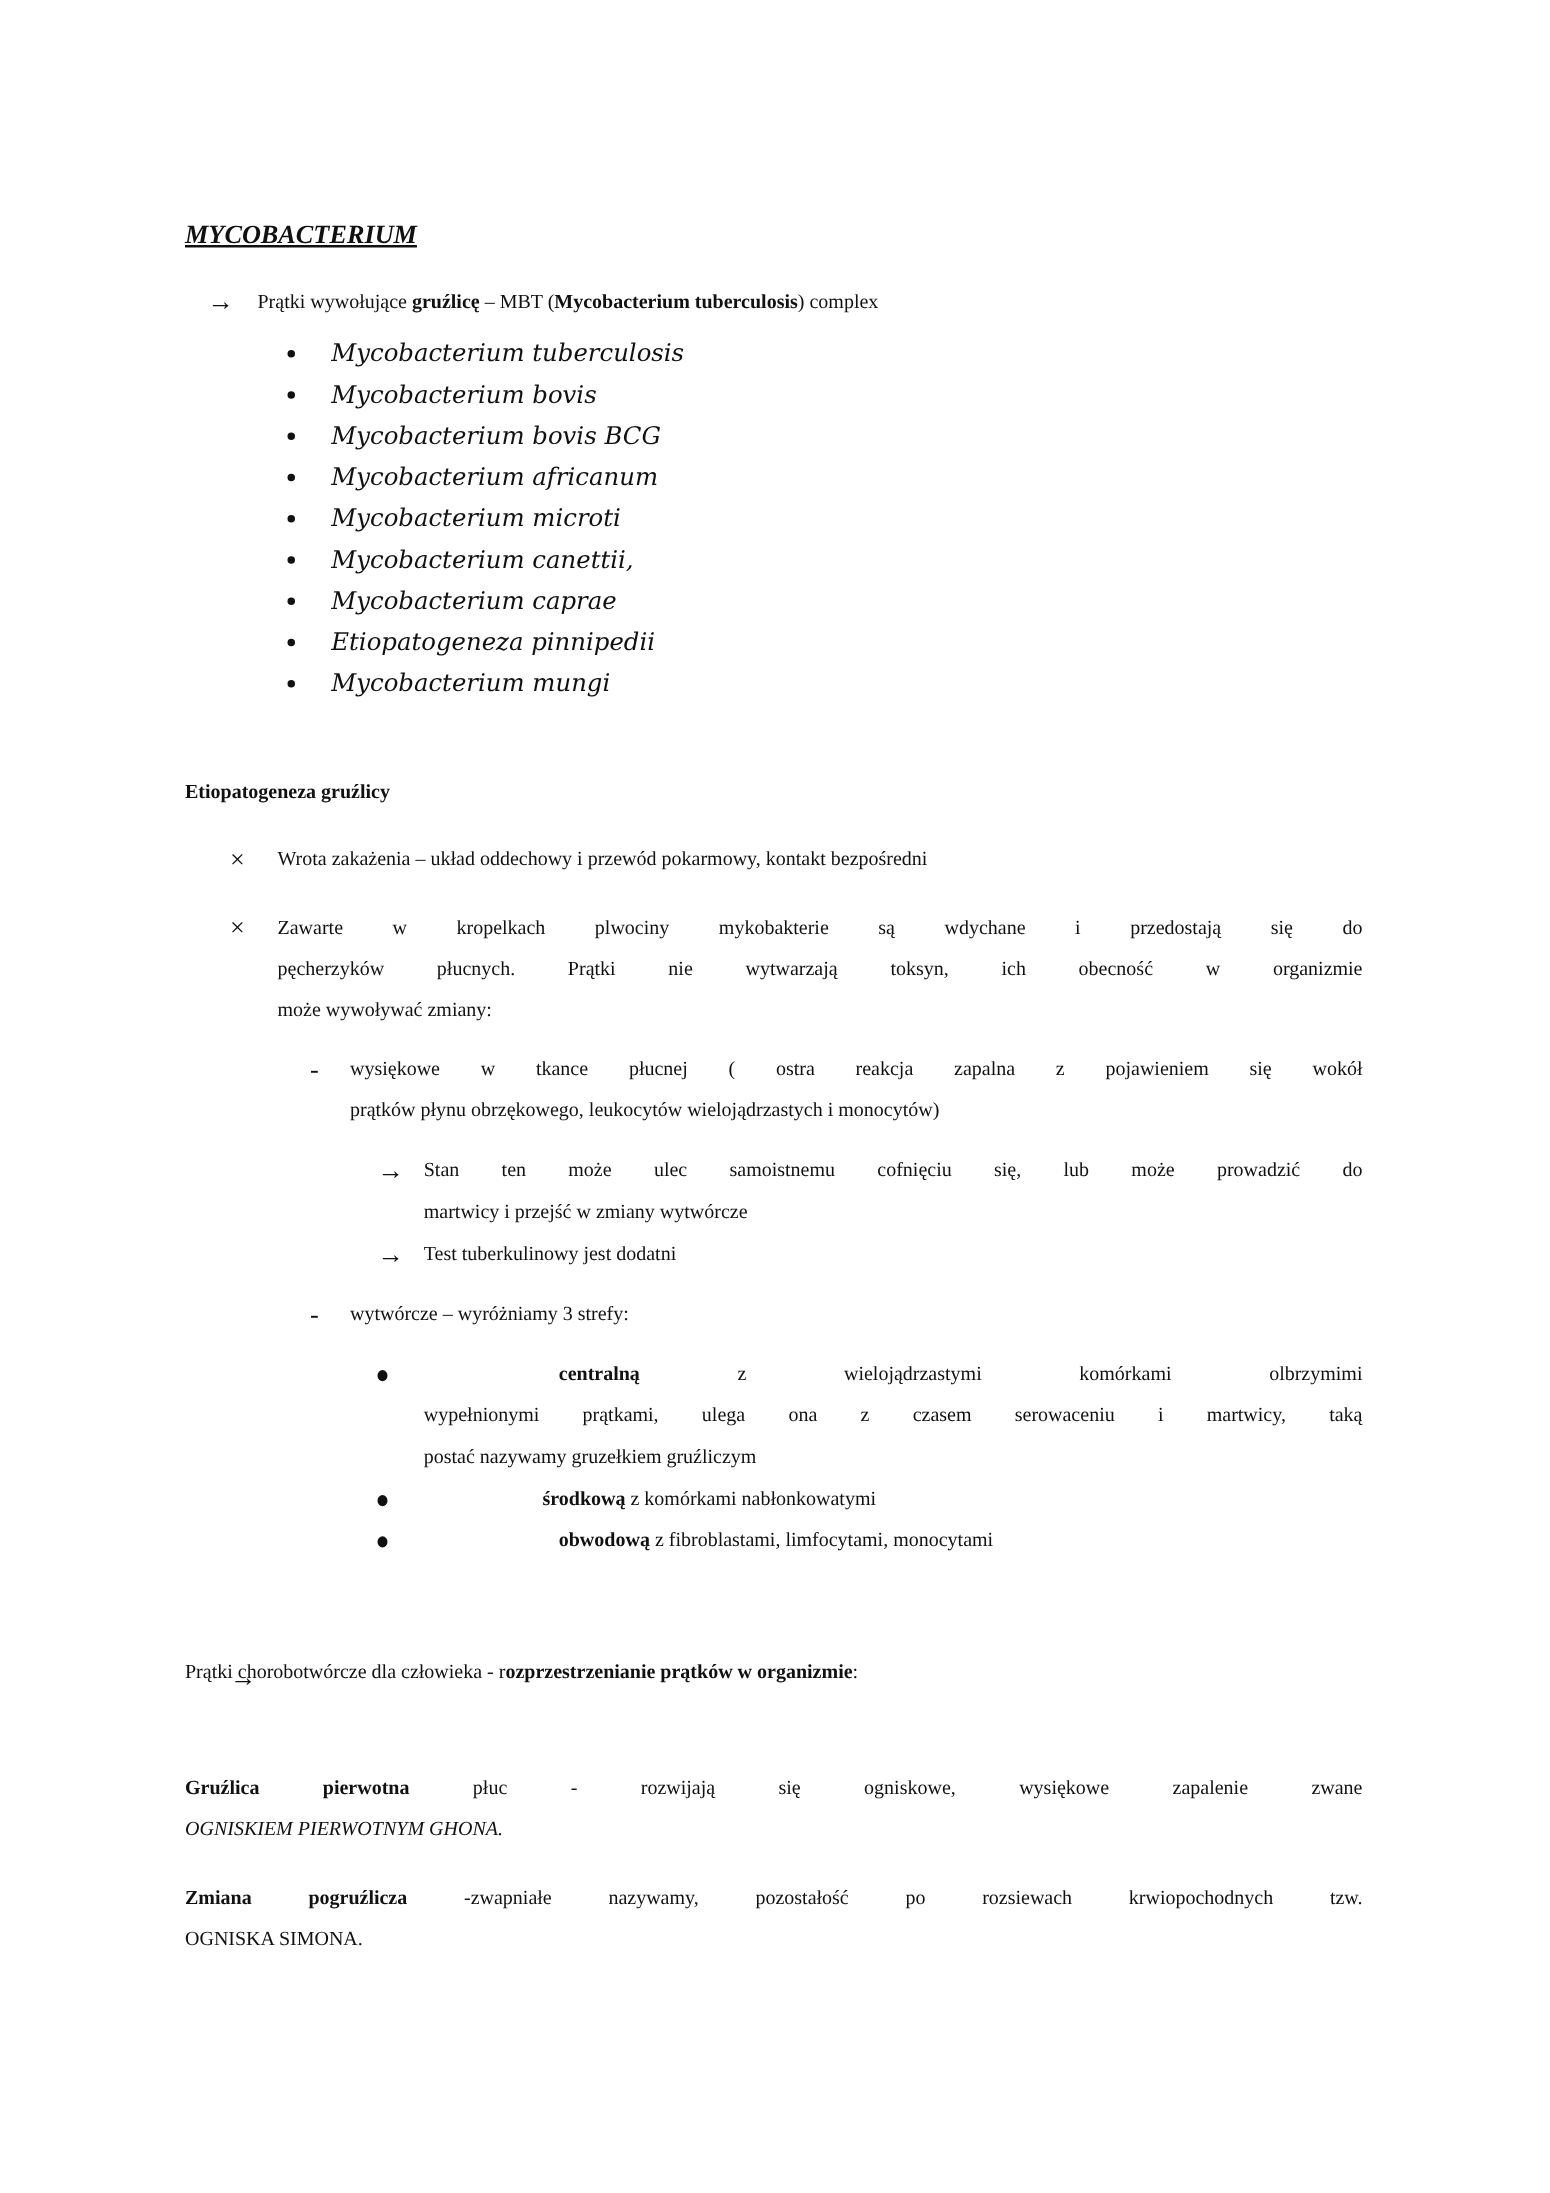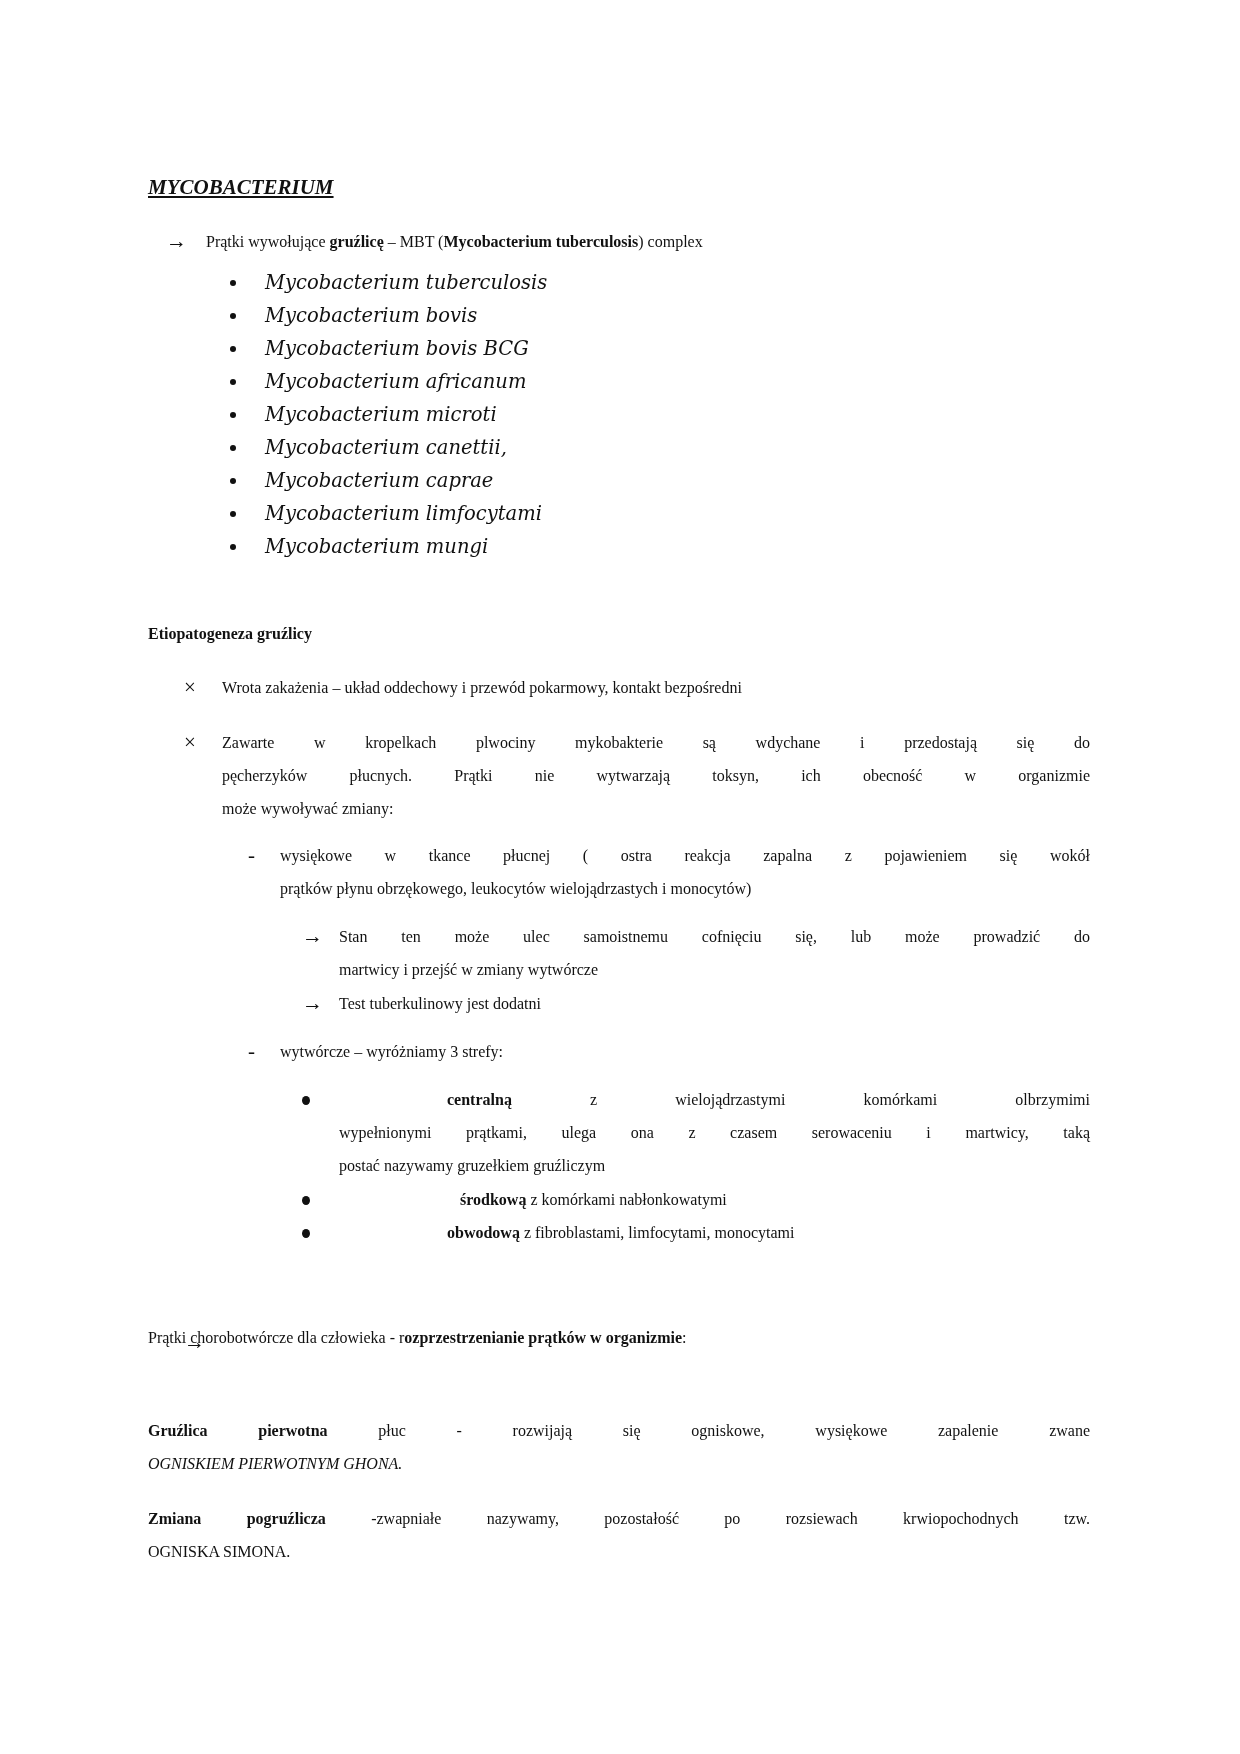--- a/index.html
+++ b/index.html
@@ -34,21 +34,21 @@
     <div class="ln it" style="left:265px; top:332px;">Mycobacterium bovis BCG</div>
     <div class="dot" style="left:230px; top:379px;"></div>
     <div class="ln it" style="left:265px; top:365px;">Mycobacterium africanum</div>
     <div class="dot" style="left:230px; top:412px;"></div>
     <div class="ln it" style="left:265px; top:398px;">Mycobacterium microti</div>
     <div class="dot" style="left:230px; top:445px;"></div>
     <div class="ln it" style="left:265px; top:431px;">Mycobacterium canettii,</div>
     <div class="dot" style="left:230px; top:478px;"></div>
     <div class="ln it" style="left:265px; top:464px;">Mycobacterium caprae</div>
     <div class="dot" style="left:230px; top:511px;"></div>
-    <div class="ln it" style="left:265px; top:497px;">Mycobacterium limfocytami</div>
+    <div class="ln it" style="left:265px; top:497px;">Etiopatogeneza pinnipedii</div>
     <div class="dot" style="left:230px; top:544px;"></div>
     <div class="ln it" style="left:265px; top:530px;">Mycobacterium mungi</div>
   </div>
 
   <div class="ln b" style="left:148px; top:617px;">Etiopatogeneza gruźlicy</div>
 
   <div class="mark" style="left:184px; top:671px;">×</div>
   <div class="ln" style="left:222px; top:671px;text-align:center;">Wrota zakażenia – układ oddechowy i przewód pokarmowy, kontakt bezpośredni</div>
 
   <div class="mark" style="left:184px; top:726px;">×</div>
@@ -74,21 +74,21 @@
     <span class="b">centralną</span>
     <span>z</span>
     <span>wielojądrzastymi</span>
     <span>komórkami</span>
     <span>olbrzymimi</span>
   </div>
   <div class="ln just" style="left:339px; top:1116px; width:751px;">wypełnionymi prątkami, ulega ona z czasem serowaceniu i martwicy, taką</div>
   <div class="ln" style="left:339px; top:1149px;">postać nazywamy gruzełkiem gruźliczym</div>
 
   <div class="dotb" style="left:302px; top:1196px;"></div>
-  <div class="ln" style="left:460px; top:1183px;"><span class="b">środkową</span><span> z komórkami nabłonkowatymi</span></div>
+  <div class="ln" style="left:434px; top:1183px;"><span class="b">środkową</span><span> z komórkami nabłonkowatymi</span></div>
 
   <div class="dotb" style="left:302px; top:1229px;"></div>
   <div class="ln" style="left:447px; top:1216px;"><span class="b">obwodową</span><span> z fibroblastami, limfocytami, monocytami</span></div>
 
   <div class="ln" style="left:148px; top:1321px;"><span>Prątki chorobotwórcze dla człowieka - r</span><span class="b">ozprzestrzenianie prątków w organizmie</span><span>:</span></div>
   <div class="mark" style="left:184px; top:1326px;">→</div>
 
   <div class="ln just" style="left:148px; top:1414px; width:942px;"><span class="b">Gruźlica pierwotna</span><span> płuc - rozwijają się ogniskowe, wysiękowe zapalenie zwane</span></div>
   <div class="ln" style="left:148px; top:1447px;font-style:italic;">OGNISKIEM PIERWOTNYM GHONA.</div>
 

